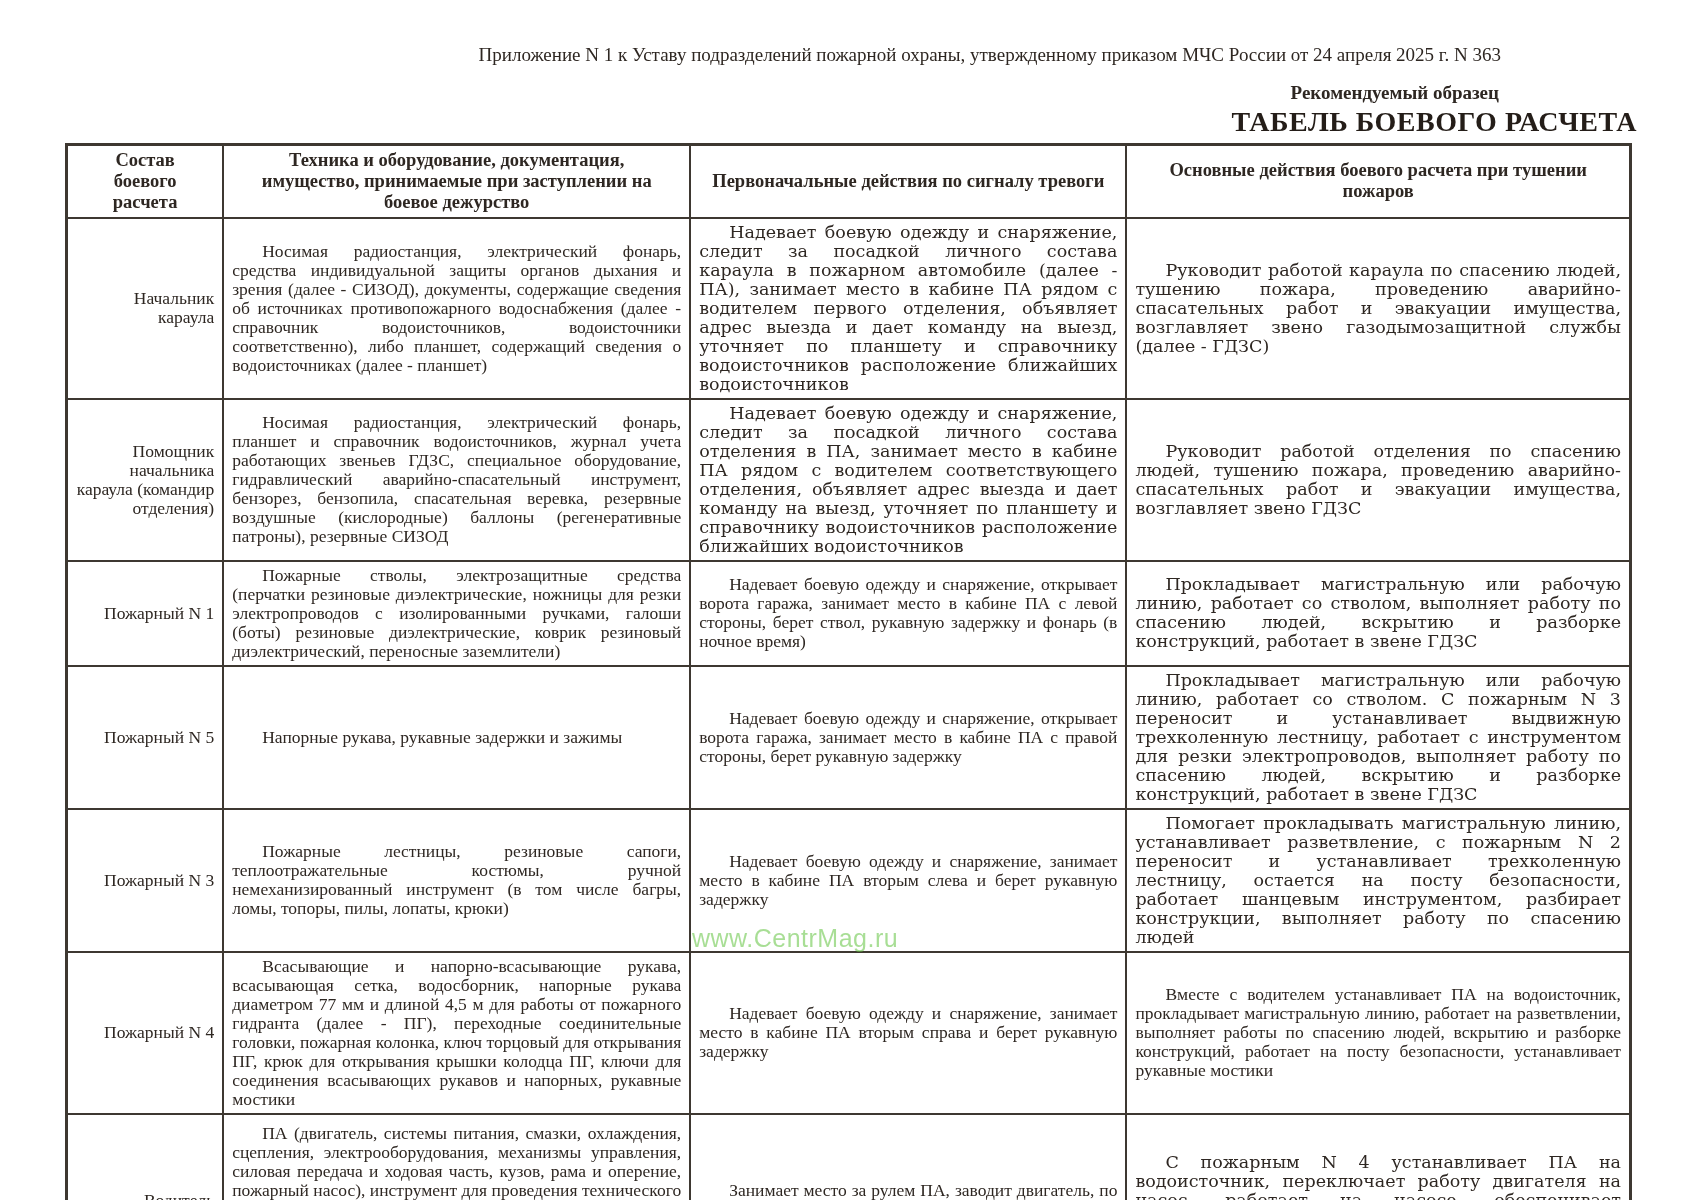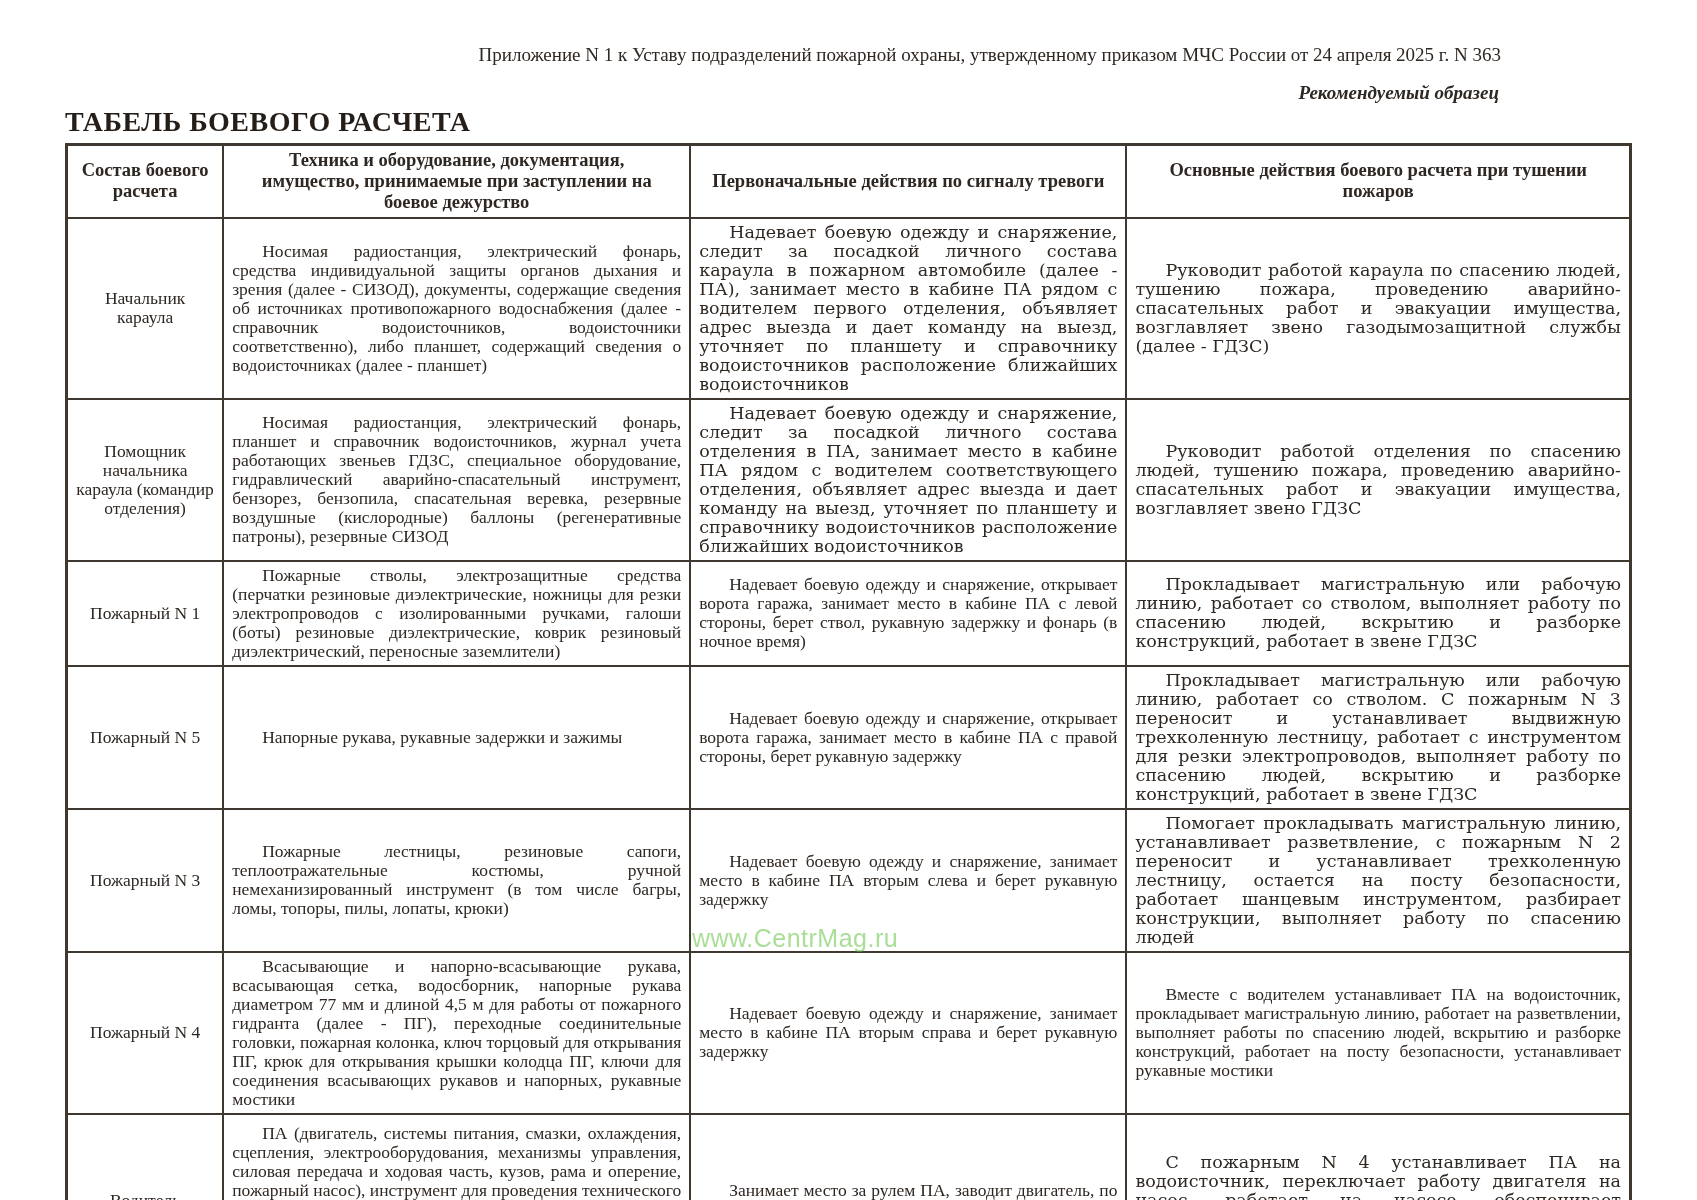--- a/index.html
+++ b/index.html
@@ -19,29 +19,28 @@
     margin: 44px 196px 16px 0;
     text-align: right;
     font-size: 19px;
     line-height: 1.15;
     color: #2e2722;
   }
   .sample-note {
     margin: 6px 198px 0 0;
     text-align: right;
     font-size: 19px;
-    font-style: italic;
     font-weight: bold;
     color: #2e2722;
   }
   .doc-title {
     margin: 2px 0 5px 0;
     width: 1572px;            
     padding-left: 65px;
-    text-align: left;
+    text-align: right;
     font-size: 28px;
     font-weight: bold;
     letter-spacing: 0.5px;
     color: #241d18;
   }
   table.crew {
     margin-left: 65px;
     width: 1567px;
     border-collapse: collapse;
     table-layout: fixed;
@@ -56,21 +55,21 @@
     color: #2e2722;
   }
   table.crew th {
     font-weight: bold;
     text-align: center;
     font-size: 18.5px;
     line-height: 21px;
     padding: 4px 14px;
   }
   td.role {
-    text-align: center;
+    text-align: right;
     line-height: 20px;
     font-size: 18px;
   }
   td.just {
     text-align: justify;
     text-indent: 30px;
     margin-top: 24px;
   }
   td.wide {
     font-family: "DejaVu Serif", serif;
@@ -98,21 +97,21 @@
 
   <table class="crew">
     <colgroup>
       <col style="width:10.02%">
       <col style="width:29.86%">
       <col style="width:27.89%">
       <col style="width:32.23%">
     </colgroup>
     <thead>
       <tr style="height:68px">
-        <th style="padding:4px 6px">Состав боевого расчета</th>
+        <th style="padding:4px 16px">Состав боевого расчета</th>
         <th>Техника и оборудование, документация, имущество, принимаемые при заступлении на боевое дежурство</th>
         <th>Первоначальные действия по сигналу тревоги</th>
         <th>Основные действия боевого расчета при тушении пожаров</th>
       </tr>
     </thead>
     <tbody>
       <tr style="height:128px">
         <td class="role">Начальник караула</td>
         <td class="just">Носимая радиостанция, электрический фонарь, средства индивидуальной защиты органов дыхания и зрения (далее - СИЗОД), документы, содержащие сведения об источниках противопожарного водоснабжения (далее - справочник водоисточников, водоисточники соответственно), либо планшет, содержащий сведения о водоисточниках (далее - планшет)</td>
         <td class="just wide">Надевает боевую одежду и снаряжение, следит за посадкой личного состава караула в пожарном автомобиле (далее - ПА), занимает место в кабине ПА рядом с водителем первого отделения, объявляет адрес выезда и дает команду на выезд, уточняет по планшету и справочнику водоисточников расположение ближайших водоисточников</td>

